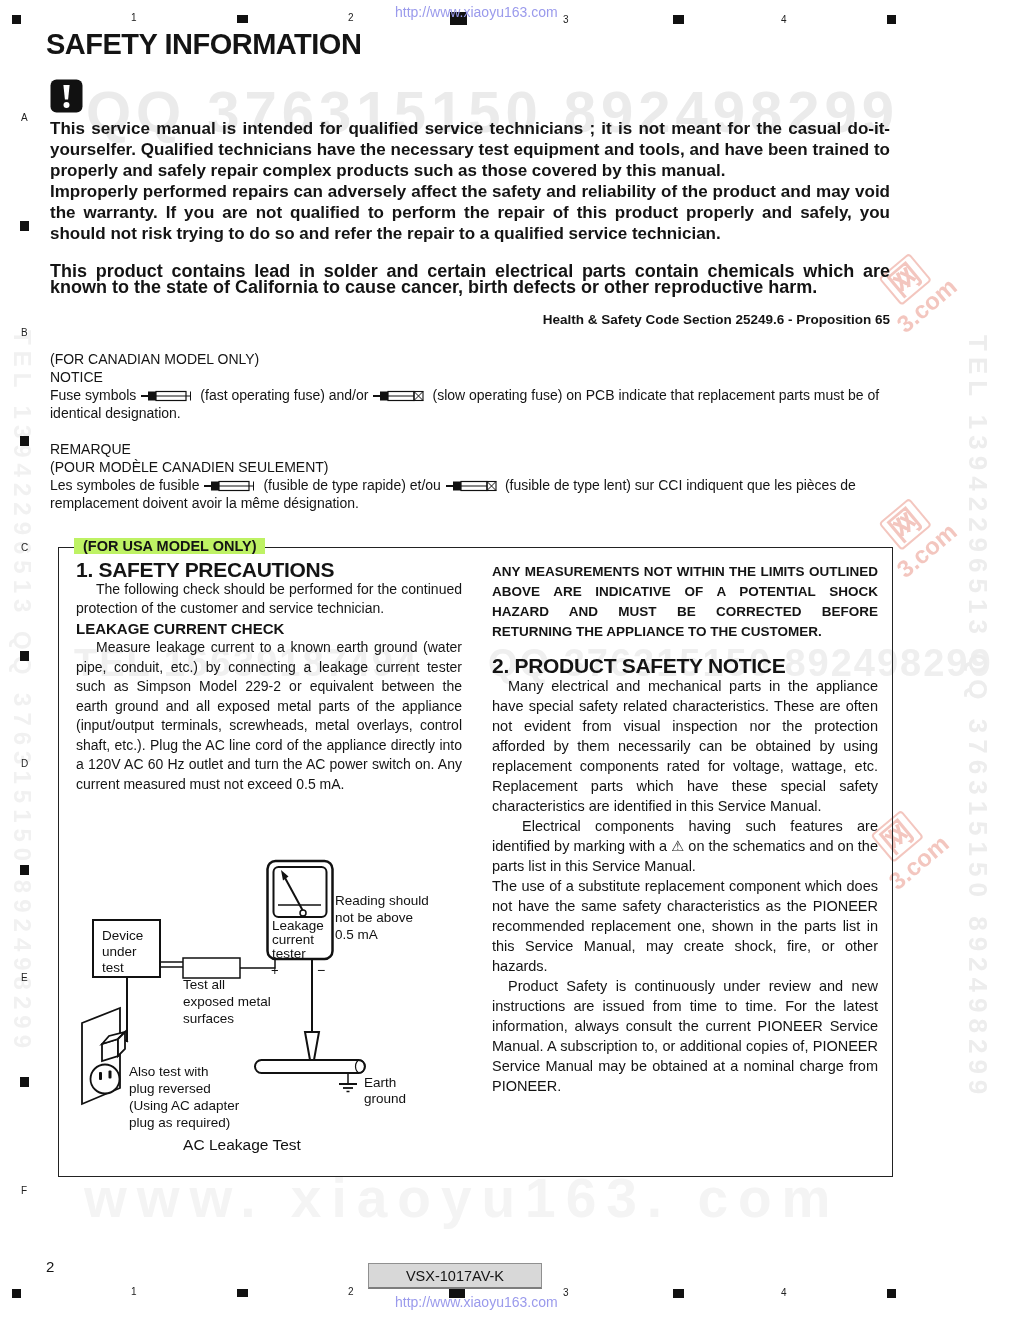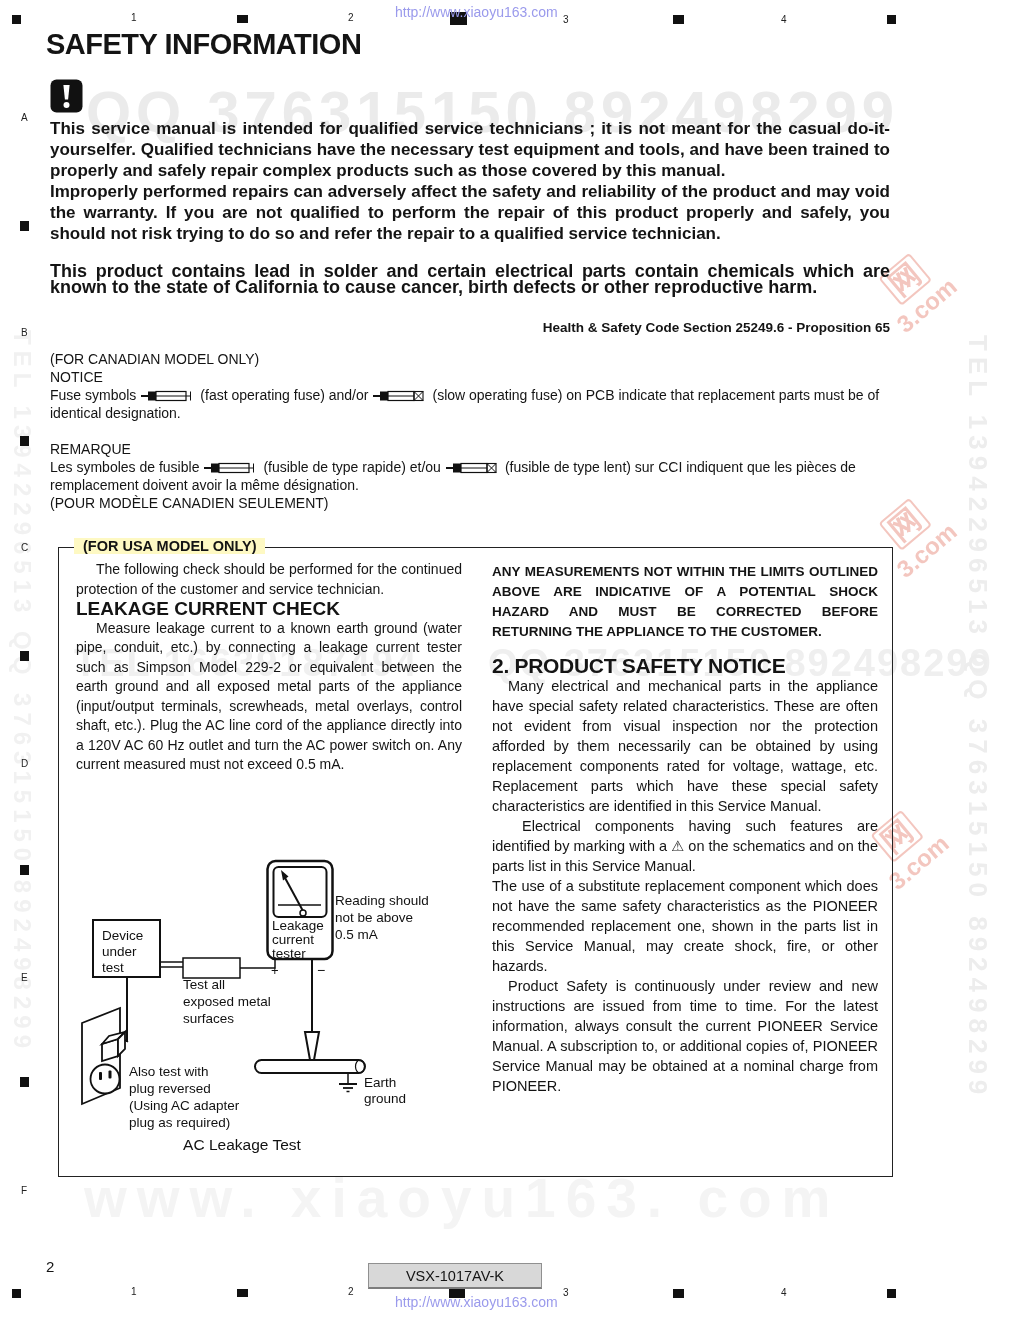--- a/index.html
+++ b/index.html
@@ -24,33 +24,33 @@
   
   .content{position:absolute;inset:0;z-index:2;}
   .doc-title{position:absolute;left:46px;top:28px;font-size:29px;font-weight:bold;letter-spacing:-.5px;}
   .warn-icon{position:absolute;left:50px;top:79px;}
   .intro{position:absolute;left:50px;top:118px;width:840px;font-size:17px;font-weight:bold;
          line-height:21px;text-align:justify;}
   .intro p{margin:0;}
   .warning-block{position:absolute;left:50px;top:263px;width:840px;}
   .warning-h{font-size:12.5px;font-weight:bold;margin:0 0 2px 0;}
   .warning-b{font-size:18px;font-weight:bold;line-height:16px;text-align:justify;margin:0;}
-  .warning-c{font-size:13.5px;font-weight:bold;text-align:right;margin-top:25px;}
+  .warning-c{font-size:13.5px;font-weight:bold;text-align:right;margin-top:17px;}
   .notice-block{position:absolute;left:50px;width:840px;font-size:14px;line-height:18px;}
   .notice-h{margin:0;}
   .fuse-svg{vertical-align:-3px;margin:0 5px;}
   
   .usa-box{position:absolute;left:58px;top:547px;width:833px;height:628px;border:1.5px solid #222;}
-  .usa-label{position:absolute;left:74px;top:538px;background:#fef9c3;padding:0 9px;
+  .usa-label{position:absolute;left:74px;top:538px;background:#bef264;padding:0 9px;
              font-size:14.5px;font-weight:bold;}
   .colL{position:absolute;left:76px;top:560px;width:386px;font-size:14px;line-height:19.5px;text-align:justify;}
   .colR{position:absolute;left:492px;top:562px;width:386px;font-size:14.5px;line-height:20px;text-align:justify;}
   .sec-title{font-size:21px;font-weight:bold;letter-spacing:-.3px;margin:0 0 6px 0;text-align:left;}
   .colL p,.colR p{margin:0;}
-  .sub-h{font-size:19px;font-weight:bold;margin:8px 0 4px 0;text-align:left;}
+  .sub-h{font-size:15px;font-weight:bold;margin:8px 0 4px 0;text-align:left;}
   .ind16{text-indent:16px;} .ind20{text-indent:20px;} .ind30{text-indent:30px;}
   .warn-par{font-size:13.5px;font-weight:bold;line-height:20px;margin:0 0 14px 0 !important;}
   .diagram{position:absolute;left:72px;top:858px;}
   svg text{font-family:"Liberation Sans",sans-serif;fill:#111;}
   
   .page-num{position:absolute;left:46px;top:1258px;font-size:15px;}
   .model-box{position:absolute;left:368px;top:1263px;width:172px;height:23px;background:#d8d8d8;
              border:1px solid #909090;border-bottom:2px solid #7d7d7d;display:flex;align-items:center;
              justify-content:center;font-size:14.5px;}
 </style>
@@ -151,44 +151,45 @@
             <line x1="15" y1="8" x2="41" y2="8" stroke="#111" stroke-width="1"></line>
             <rect x="41" y="3.5" width="9" height="9" fill="none" stroke="#111" stroke-width="1.1"></rect>
             <line x1="41" y1="3.5" x2="50" y2="12.5" stroke="#111" stroke-width="1"></line>
             <line x1="50" y1="3.5" x2="41" y2="12.5" stroke="#111" stroke-width="1"></line>
           </svg><span>(slow operating fuse) on PCB indicate that replacement parts must be of identical designation.</span>
       </p>
     </div>
 
     <div class="notice-block" style="top:440px;">
       <p class="notice-h">REMARQUE</p>
+      <p class="notice-h">(POUR MODÈLE CANADIEN SEULEMENT)</p>
       <p class="notice-h">
         <span>Les symboles de fusible</span><svg class="fuse-svg" width="54" height="15" viewBox="0 0 54 15">
             <line x1="0" y1="8" x2="7" y2="8" stroke="#111" stroke-width="2"></line>
             <rect x="7" y="3.5" width="8" height="9" fill="#111"></rect>
             <rect x="15" y="3.5" width="30" height="9" fill="none" stroke="#111" stroke-width="1.2"></rect>
             <line x1="15" y1="8" x2="49.5" y2="8" stroke="#111" stroke-width="1"></line>
             <line x1="49.5" y1="3.5" x2="49.5" y2="12.5" stroke="#111" stroke-width="1"></line>
           </svg><span>(fusible de type rapide) et/ou</span><svg class="fuse-svg" width="54" height="15" viewBox="0 0 54 15">
             <line x1="0" y1="8" x2="7" y2="8" stroke="#111" stroke-width="2"></line>
             <rect x="7" y="3.5" width="8" height="9" fill="#111"></rect>
             <rect x="15" y="3.5" width="26" height="9" fill="none" stroke="#111" stroke-width="1.2"></rect>
             <line x1="15" y1="8" x2="41" y2="8" stroke="#111" stroke-width="1"></line>
             <rect x="41" y="3.5" width="9" height="9" fill="none" stroke="#111" stroke-width="1.1"></rect>
             <line x1="41" y1="3.5" x2="50" y2="12.5" stroke="#111" stroke-width="1"></line>
             <line x1="50" y1="3.5" x2="41" y2="12.5" stroke="#111" stroke-width="1"></line>
           </svg><span>(fusible de type lent) sur CCI indiquent que les pièces de remplacement doivent avoir la même désignation.</span>
       </p>
-      <p class="notice-h">(POUR MODÈLE CANADIEN SEULEMENT)</p>
     </div>
 
     <div class="usa-box"></div>
     <div class="usa-label">(FOR USA MODEL ONLY)</div>
 
     <div class="colL">
+      <p class="sec-title">1. SAFETY PRECAUTIONS</p>
       <p class="ind20">The following check should be performed for the continued protection of the customer and service technician.</p>
       <p class="sub-h">LEAKAGE CURRENT CHECK</p>
       <p class="ind20">Measure leakage current to a known earth ground (water pipe, conduit, etc.) by connecting a leakage current tester such as Simpson Model 229-2 or equivalent between the earth ground and all exposed metal parts of the appliance (input/output terminals, screwheads, metal overlays, control shaft, etc.). Plug the AC line cord of the appliance directly into a 120V AC 60 Hz outlet and turn the AC power switch on. Any current measured must not exceed 0.5 mA.</p>
     </div>
 
     <div class="diagram">
       <svg width="400" height="300" viewBox="0 0 400 300">
 
         <g>
           <rect x="21" y="62" width="67" height="57" fill="#fff" stroke="#111" stroke-width="2"></rect>

